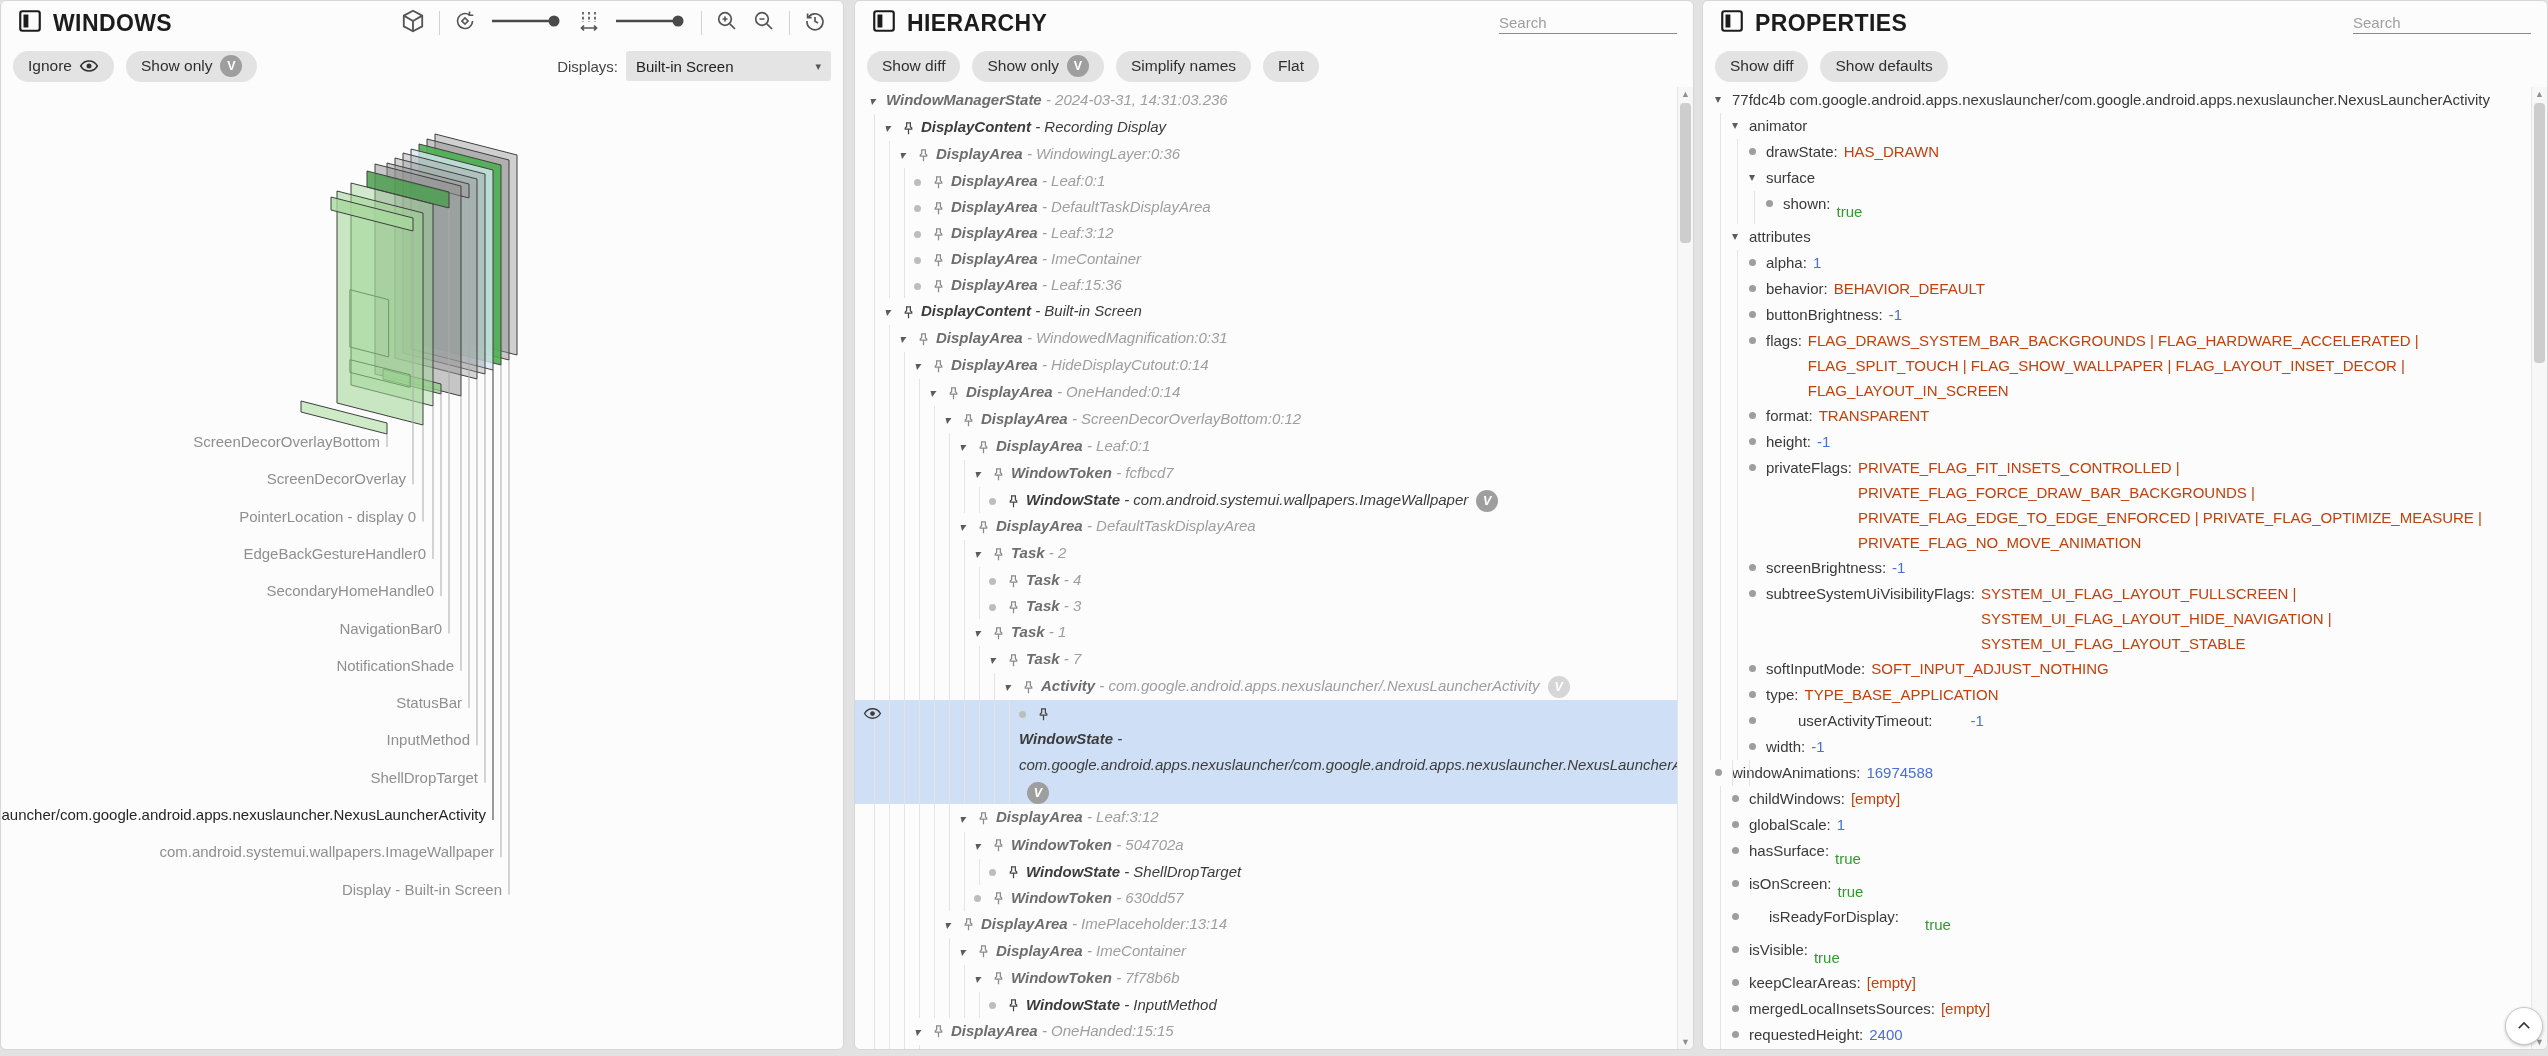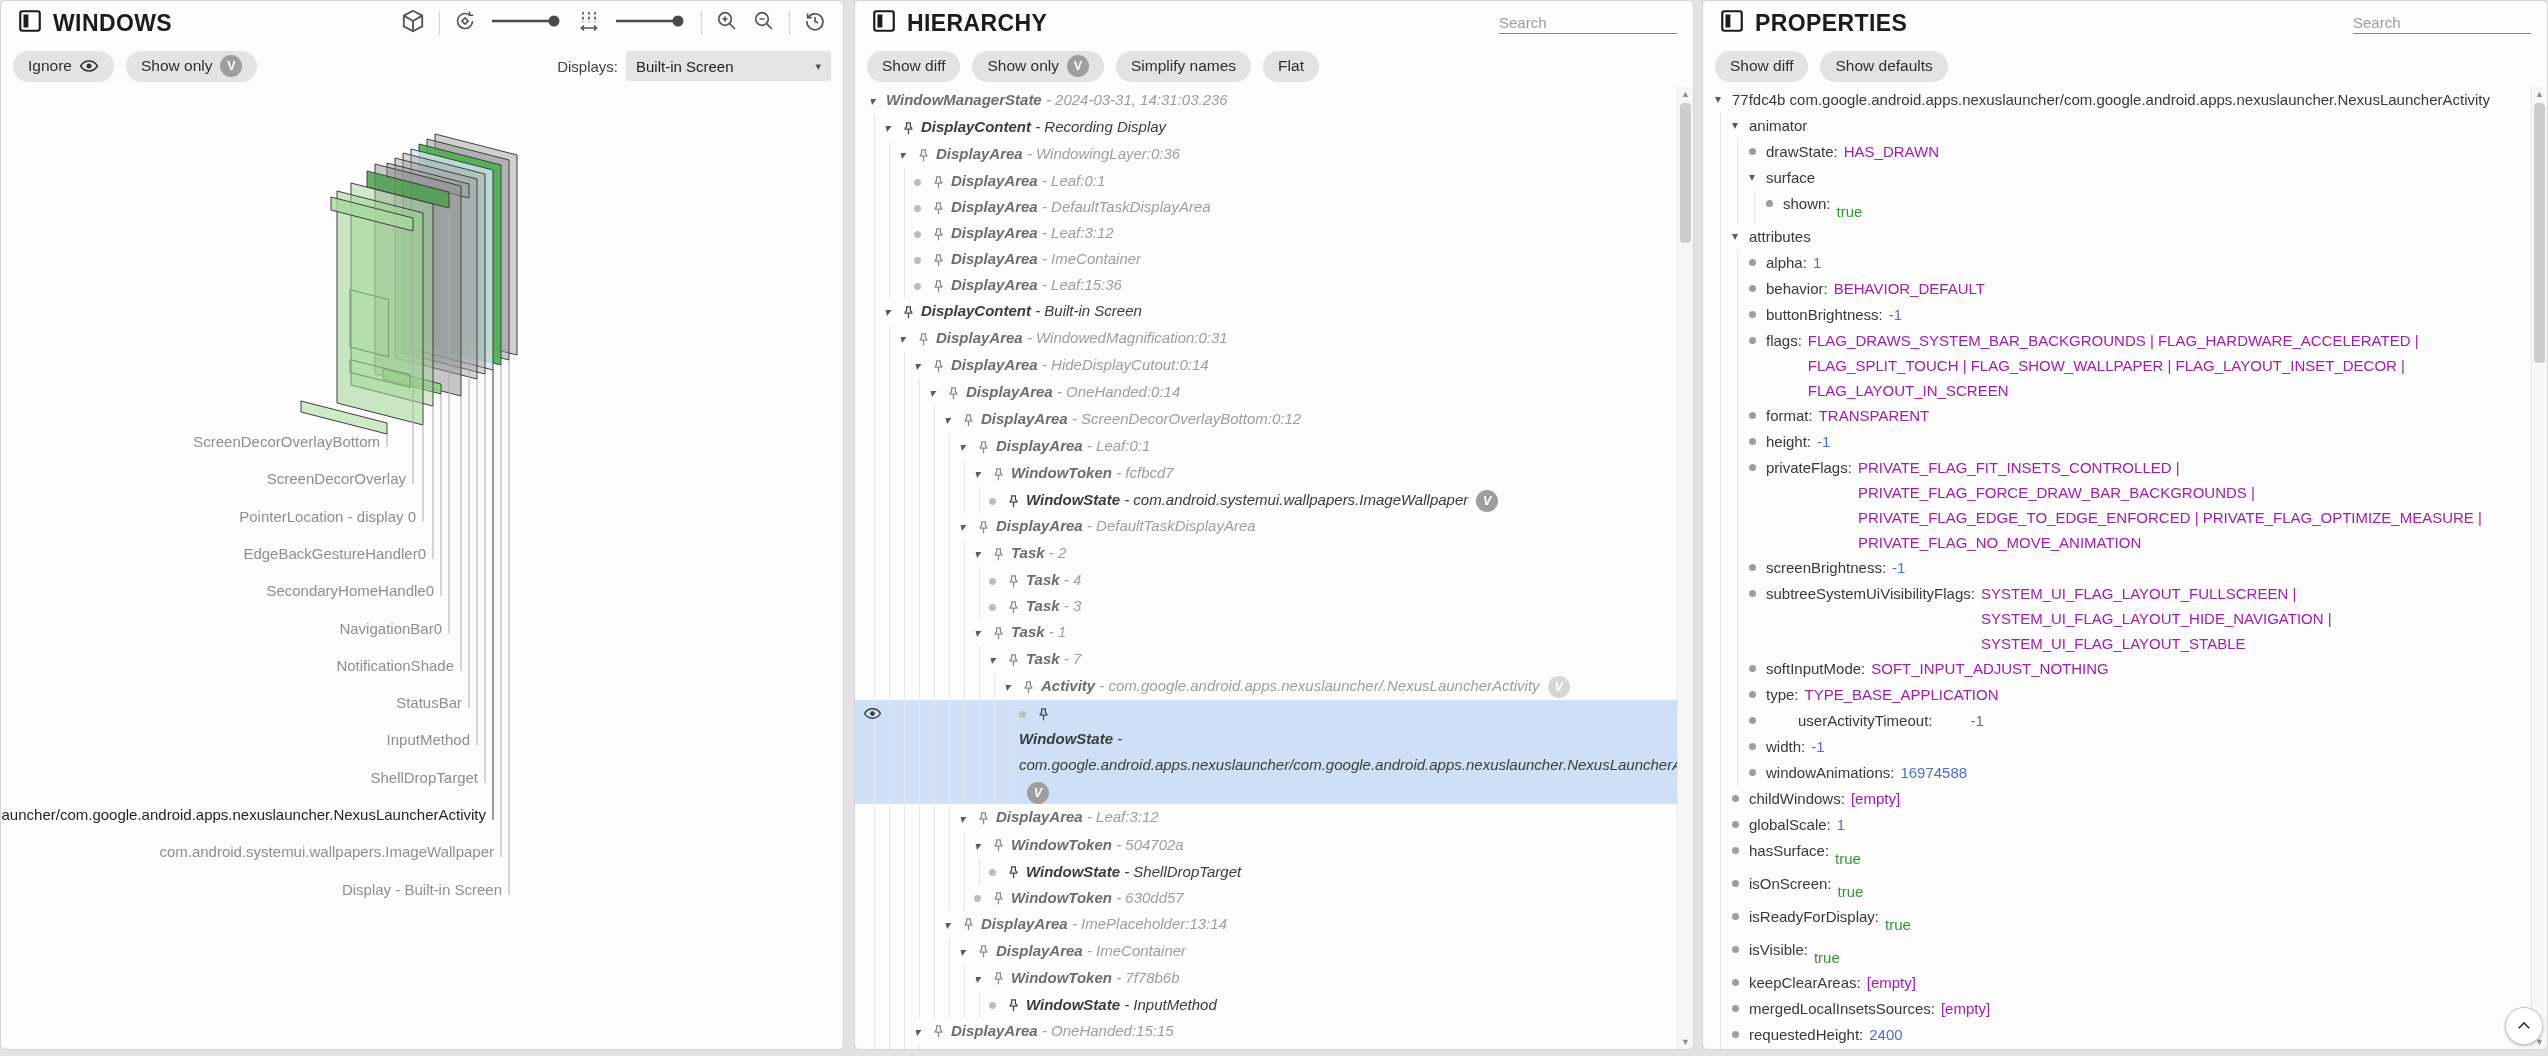--- a/index.html
+++ b/index.html
@@ -51,21 +51,21 @@
   .tname{font-weight:bold;}
   .dk{color:#3c3c3c;} .dm{color:#6d6d6d;}
   .dk2{color:#3c3c3c;} .dm2{color:#9e9e9e;}
   .eye{position:absolute;left:8px;top:4px;}
 
   
   .pcontent{position:absolute;top:86px;left:0;right:15px;bottom:0;overflow:hidden;font-size:15px;}
   .prow{position:relative;display:flex;align-items:flex-start;min-height:26px;line-height:25px;}
   .pkey{color:#3a3a3a;white-space:nowrap;}
   .pval{flex:1;min-width:0;margin-left:6px;overflow-wrap:anywhere;word-break:break-word;}
-  .vc-b{color:#4a6fd6;} .vc-g{color:#2f9b2f;margin-top:8px;} .vc-p{color:#a21caf;}
+  .vc-b{color:#4a6fd6;} .vc-g{color:#2f9b2f;margin-top:8px;} .vc-p{color:#c2410c;}
 
   
   .sbar{position:absolute;top:86px;right:0;bottom:0;width:15px;background:#f7f7f7;border-left:1px solid #e6e6e6;}
   .sarrow{position:absolute;left:0;right:0;height:14px;color:#8f8f8f;font-size:9px;text-align:center;line-height:14px;}
   .up{top:0;} .down{bottom:0;}
   .sthumb{position:absolute;left:2px;right:2px;background:#cdcdcd;border-radius:4px;}
   #hthumb{top:16px;height:140px;} #pthumb{top:16px;height:260px;}
 
   .fab{position:absolute;right:4px;bottom:4px;width:36px;height:36px;border-radius:50%;
     background:#fff;border:1px solid #c9c9c9;display:flex;align-items:center;justify-content:center;
@@ -480,21 +480,21 @@
         <span class="pkey">userActivityTimeout:</span>
         <span class="pval vc-b">-1</span>
       </div>
       <div class="prow" style="padding-left: 46px;">
         <span class="guide" style="left: 17px;"></span>
         <span class="guide" style="left: 34px;"></span>
         <span class="dot" style="flex: 0 0 auto; margin-top: 9px; background: rgb(158, 158, 158);"></span>
         <span class="pkey">width:</span>
         <span class="pval vc-b">-1</span>
       </div>
-      <div class="prow" style="padding-left: 46px;">
+      <div class="prow" style=" margin-left: 12px;">
         <span class="guide" style="left: 17px;"></span>
         <span class="guide" style="left: 34px;"></span>
         <span class="dot" style="flex: 0 0 auto; margin-top: 9px; background: rgb(158, 158, 158);"></span>
         <span class="pkey">windowAnimations:</span>
         <span class="pval vc-b">16974588</span>
       </div>
       <div class="prow" style="padding-left: 29px;">
         <span class="guide" style="left: 17px;"></span>
         <span class="dot" style="flex: 0 0 auto; margin-top: 9px; background: rgb(158, 158, 158);"></span>
         <span class="pkey">childWindows:</span>
@@ -511,21 +511,21 @@
         <span class="dot" style="flex: 0 0 auto; margin-top: 9px; background: rgb(158, 158, 158);"></span>
         <span class="pkey">hasSurface:</span>
         <span class="pval vc-g">true</span>
       </div>
       <div class="prow" style="padding-left: 29px;">
         <span class="guide" style="left: 17px;"></span>
         <span class="dot" style="flex: 0 0 auto; margin-top: 9px; background: rgb(158, 158, 158);"></span>
         <span class="pkey">isOnScreen:</span>
         <span class="pval vc-g">true</span>
       </div>
-      <div class="prow" style="padding-left: 29px;">
+      <div class="prow" style="padding-left: 29px; gap: 20px;">
         <span class="guide" style="left: 17px;"></span>
         <span class="dot" style="flex: 0 0 auto; margin-top: 9px; background: rgb(158, 158, 158);"></span>
         <span class="pkey">isReadyForDisplay:</span>
         <span class="pval vc-g">true</span>
       </div>
       <div class="prow" style="padding-left: 29px;">
         <span class="guide" style="left: 17px;"></span>
         <span class="dot" style="flex: 0 0 auto; margin-top: 9px; background: rgb(158, 158, 158);"></span>
         <span class="pkey">isVisible:</span>
         <span class="pval vc-g">true</span>

